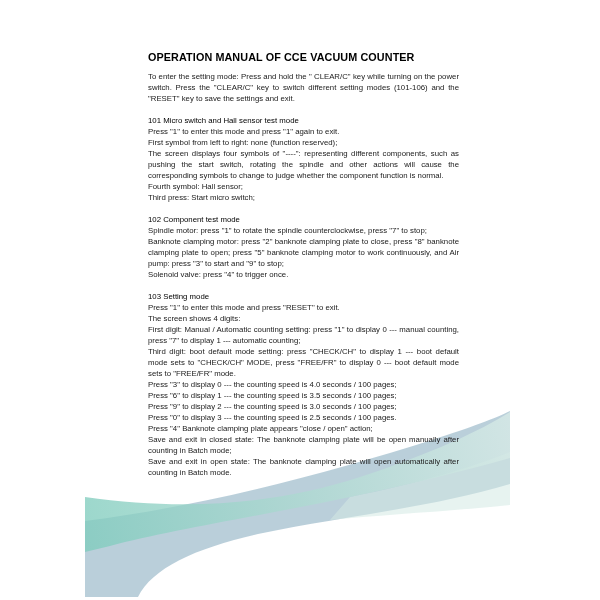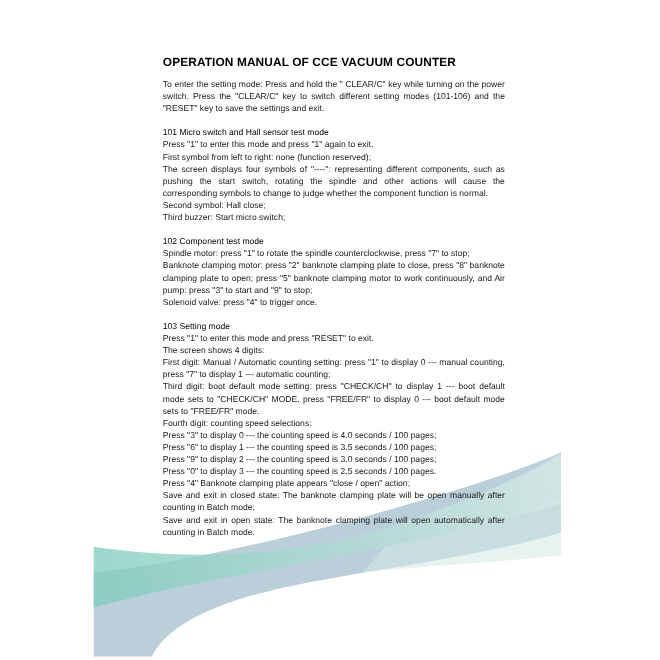--- a/index.html
+++ b/index.html
@@ -87,38 +87,37 @@
 
     <h1 class="doc-title">OPERATION MANUAL OF CCE VACUUM COUNTER</h1>
 
     <p class="body-text">To enter the setting mode: Press and hold the " CLEAR/C" key while turning on the power switch. Press the "CLEAR/C" key to switch different setting modes (101-106) and the "RESET" key to save the settings and exit.</p>
 
     <div class="section">
       <p class="section-heading">101 Micro switch and Hall sensor test mode</p>
       <p class="body-text">Press "1" to enter this mode and press "1" again to exit.</p>
       <p class="body-text">First symbol from left to right: none (function reserved);</p>
       <p class="body-text">The screen displays four symbols of "----": representing different components, such as pushing the start switch, rotating the spindle and other actions will cause the corresponding symbols to change to judge whether the component function is normal.</p>
-      <p class="body-text">Second symbol: Hall close;</p>
-      <p class="body-text">Third buzzer: Start micro switch;</p>
+      <p class="body-text">Fourth symbol: Hall sensor;</p>
+      <p class="body-text">Third press: Start micro switch;</p>
     </div>
 
     <div class="section">
       <p class="section-heading">102 Component test mode</p>
       <p class="body-text">Spindle motor: press "1" to rotate the spindle counterclockwise, press "7" to stop;</p>
       <p class="body-text">Banknote clamping motor: press "2" banknote clamping plate to close, press "8" banknote clamping plate to open; press "5" banknote clamping motor to work continuously, and Air pump: press "3" to start and "9" to stop;</p>
       <p class="body-text">Solenoid valve: press "4" to trigger once.</p>
     </div>
 
     <div class="section">
       <p class="section-heading">103 Setting mode</p>
       <p class="body-text">Press "1" to enter this mode and press "RESET" to exit.</p>
       <p class="body-text">The screen shows 4 digits:</p>
       <p class="body-text">First digit: Manual / Automatic counting setting: press "1" to display 0 --- manual counting, press "7" to display 1 --- automatic counting;</p>
       <p class="body-text">Third digit: boot default mode setting: press "CHECK/CH" to display 1 --- boot default mode sets to "CHECK/CH" MODE, press "FREE/FR" to display 0 --- boot default mode sets to "FREE/FR" mode.</p>
-      <p class="body-text">Fourth digit: counting speed selections:</p>
       <p class="body-text">Press "3" to display 0 --- the counting speed is 4.0 seconds / 100 pages;</p>
       <p class="body-text">Press "6" to display 1 --- the counting speed is 3.5 seconds / 100 pages;</p>
       <p class="body-text">Press "9" to display 2 --- the counting speed is 3.0 seconds / 100 pages;</p>
       <p class="body-text">Press "0" to display 3 --- the counting speed is 2.5 seconds / 100 pages.</p>
       <p class="body-text">Press "4" Banknote clamping plate appears "close / open" action;</p>
       <p class="body-text">Save and exit in closed state: The banknote clamping plate will be open manually after counting in Batch mode;</p>
       <p class="body-text">Save and exit in open state: The banknote clamping plate will open automatically after counting in Batch mode.</p>
     </div>
 
   </div>

